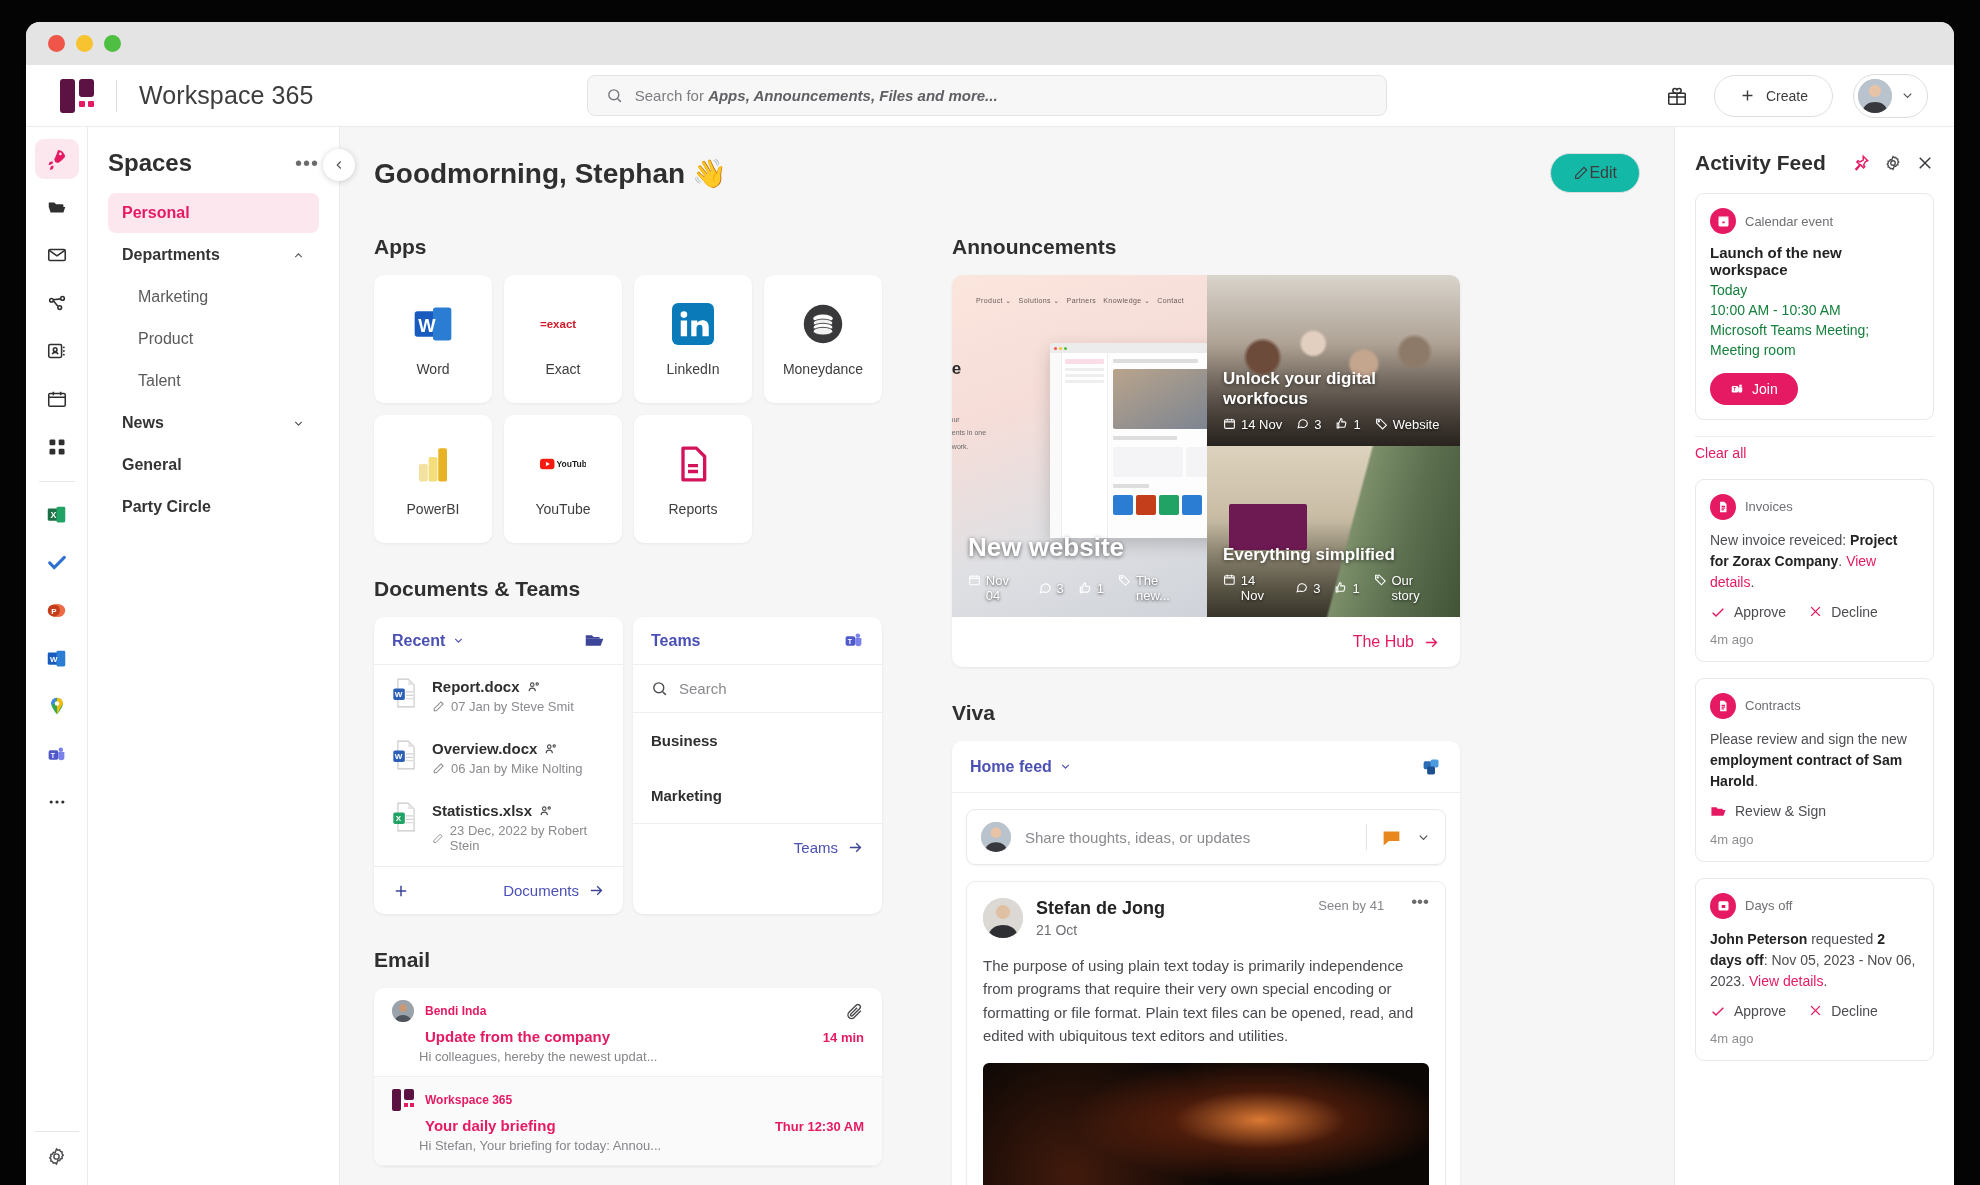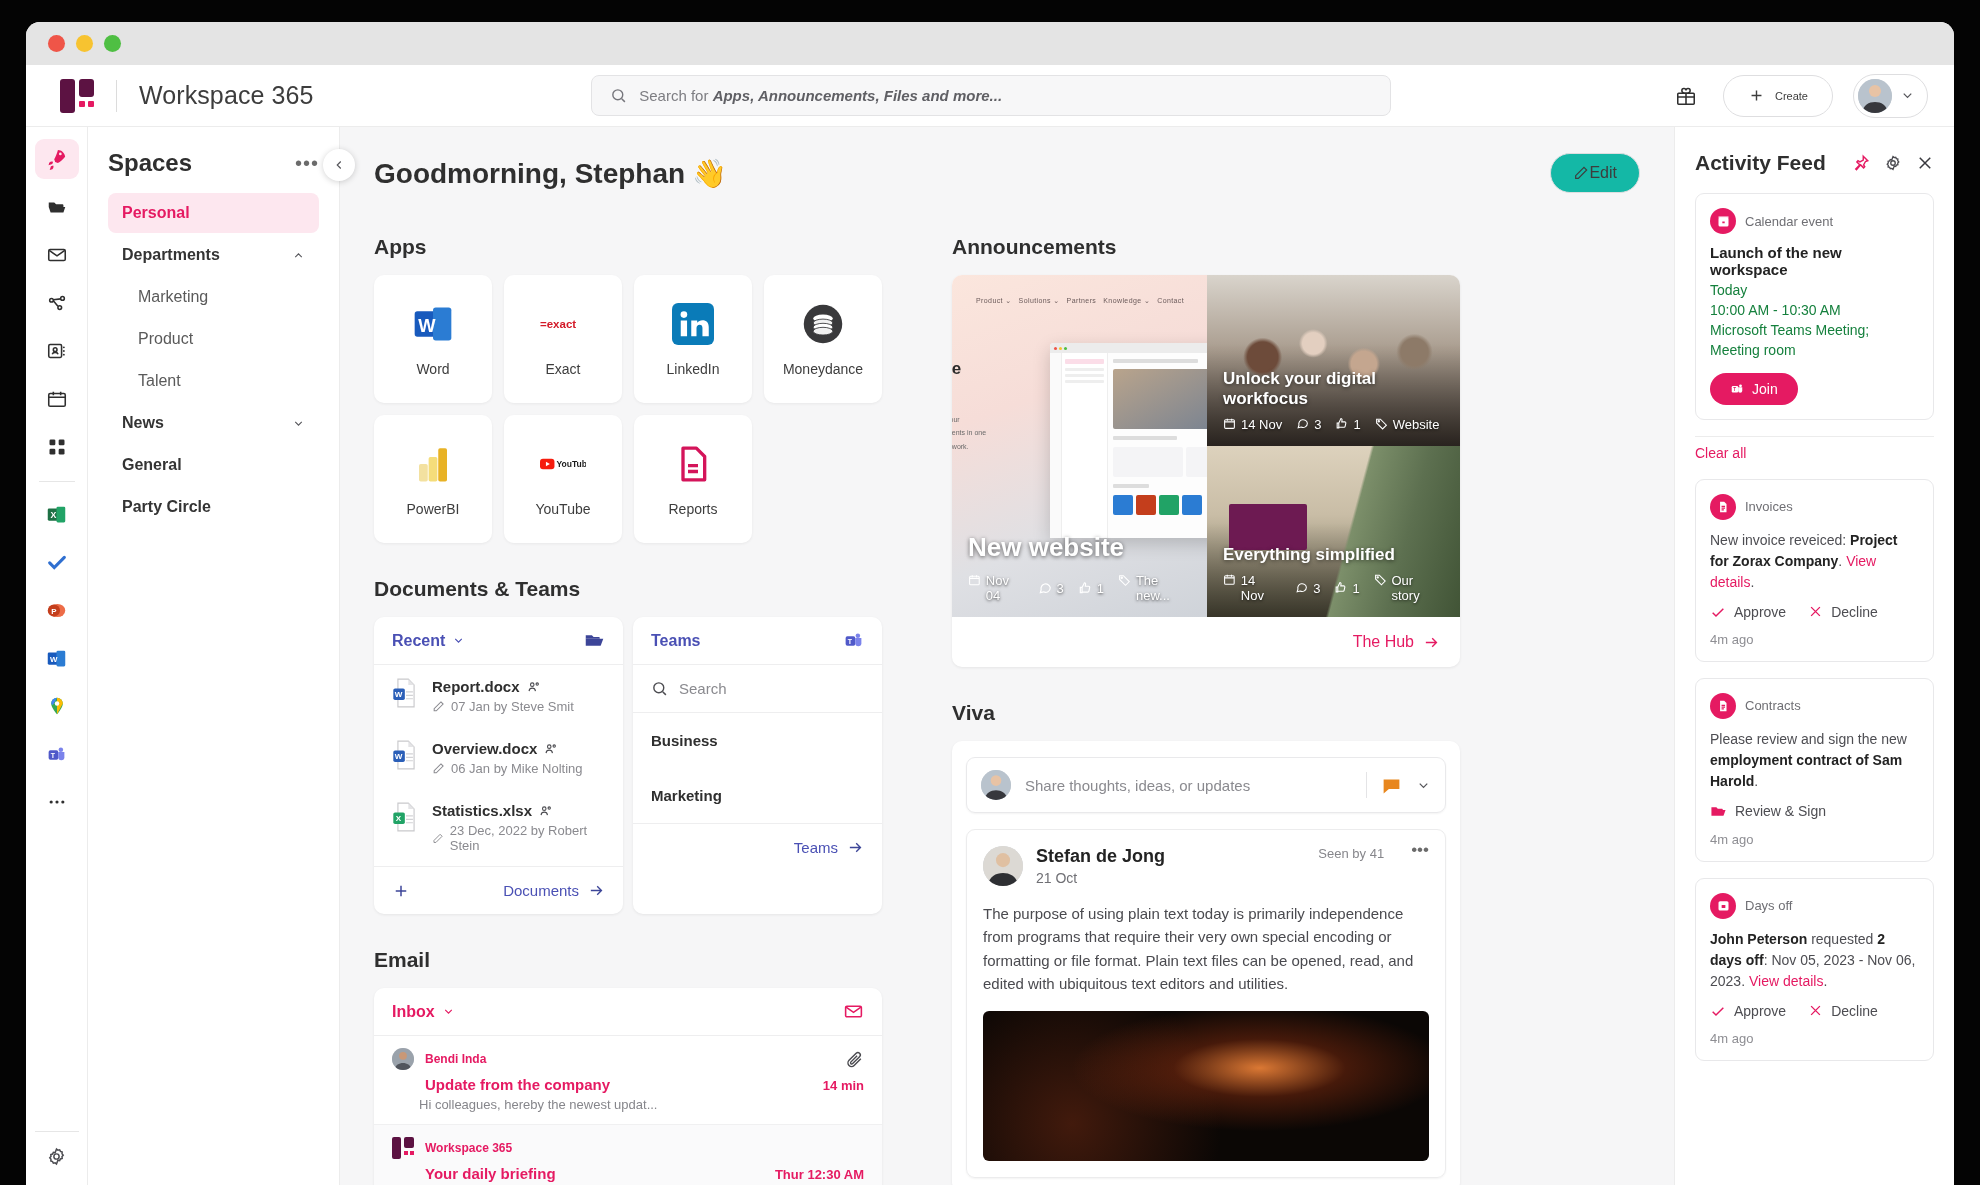--- a/index.html
+++ b/index.html
@@ -55,21 +55,21 @@
     display: flex; align-items: center; gap: 12px; padding: 0 18px;
   }
   .searchbox .ph { font-size: 15px; color: #7d7d82; }
   .searchbox .ph em { font-style: italic; font-weight: bold; color: #5f5f64; }
 
   .topright { display: flex; align-items: center; gap: 20px; }
   .icon-btn { width: 34px; height: 34px; display: flex; align-items: center; justify-content: center; cursor: pointer; }
   .create-btn {
     height: 42px; padding: 0 24px; border: 1px solid #dedee0; border-radius: 21px;
     background: #fff; display: flex; align-items: center; gap: 10px;
-    font-size: 11px; color: #3d3d3d; cursor: pointer;
+    font-size: 14px; color: #3d3d3d; cursor: pointer;
   }
   .avatar-btn {
     height: 44px; padding: 4px 12px 4px 4px; border: 1px solid #dedee0; border-radius: 22px;
     background: #fff; display: flex; align-items: center; gap: 8px; cursor: pointer;
   }
   .avatar { width: 34px; height: 34px; border-radius: 50%; overflow: hidden; background: #cfd4da; display:block; }
 
   
   .body { flex: 1; display: flex; min-height: 0; }
 
@@ -635,32 +635,20 @@
                     <svg width="17" height="17" viewBox="0 0 24 24" fill="none" stroke="#3c4598" stroke-width="1.9">
                           <path d="M4 12h15M13 6l6 6-6 6"></path>
                         </svg>
                   </span>
                 </div>
               </div>
             </div>
 
             <div class="sec-title">Email</div>
             <div class="card">
-              <div class="card-head">
-                <span class="ttl pink">
-                  <span>Inbox</span>
-                  <svg width="13" height="13" viewBox="0 0 24 24" fill="none" stroke="#e51a62" stroke-width="2.2">
-                        <path d="M6 9l6 6 6-6"></path>
-                      </svg>
-                </span>
-                <svg width="21" height="21" viewBox="0 0 24 24" fill="none" stroke="#e51a62" stroke-width="1.8">
-                      <rect x="3" y="6" width="18" height="12" rx="1.5"></rect>
-                      <path d="M3.5 7l8.5 6 8.5-6"></path>
-                    </svg>
-              </div>
               <div id="mail-list">
                     <div class="mail-row">
      <div class="mail-top">
        <span class="mail-from">
                           <span class="mail-av"><svg width="22" height="22" viewBox="0 0 34 34">
                               <rect width="34" height="34" fill="#9aa2ab"></rect>
                               <circle cx="17" cy="12" r="6" fill="#c99877"></circle>
                               <path d="M4 34c1-8 7-11 13-11s12 3 13 11z" fill="#50545c"></path>
                             </svg></span>
                           <span>Bendi Inda</span>
@@ -855,20 +843,33 @@
                   <span>The Hub</span>
                   <svg width="17" height="17" viewBox="0 0 24 24" fill="none" stroke="#e51a62" stroke-width="1.9">
                         <path d="M4 12h15M13 6l6 6-6 6"></path>
                       </svg>
                 </span>
               </div>
             </div>
 
             <div class="sec-title">Viva</div>
             <div class="card">
+              <div class="viva-head">
+                <span class="ttl indigo" style="display:flex;align-items:center;gap:7px;font-weight:bold;font-size:16px">
+                  <span>Home feed</span>
+                  <svg width="13" height="13" viewBox="0 0 24 24" fill="none" stroke="#4a50b4" stroke-width="2.2">
+                        <path d="M6 9l6 6 6-6"></path>
+                      </svg>
+                </span>
+                <svg width="21" height="21" viewBox="0 0 24 24">
+                      <rect x="3" y="6" width="9" height="9" rx="2" fill="#2c6bb5"></rect>
+                      <rect x="11" y="4" width="9" height="9" rx="2" fill="#4a9be0"></rect>
+                      <rect x="7" y="12" width="9" height="9" rx="2" fill="#1e4f8f"></rect>
+                    </svg>
+              </div>
               <div class="composer">
                 <span class="avatar" style="width:30px;height:30px;flex:0 0 30px">
                   <svg width="30" height="30" viewBox="0 0 34 34">
                         <rect width="34" height="34" fill="#b9c3cd"></rect>
                         <circle cx="17" cy="12" r="6" fill="#e8c3a5"></circle>
                         <path d="M4 34c1-8 7-11 13-11s12 3 13 11z" fill="#37383d"></path>
                       </svg>
                 </span>
                 <span class="ph">Share thoughts, ideas, or updates</span>
                 <span style="width:1px;height:26px;background:#e4e4e6"></span>

